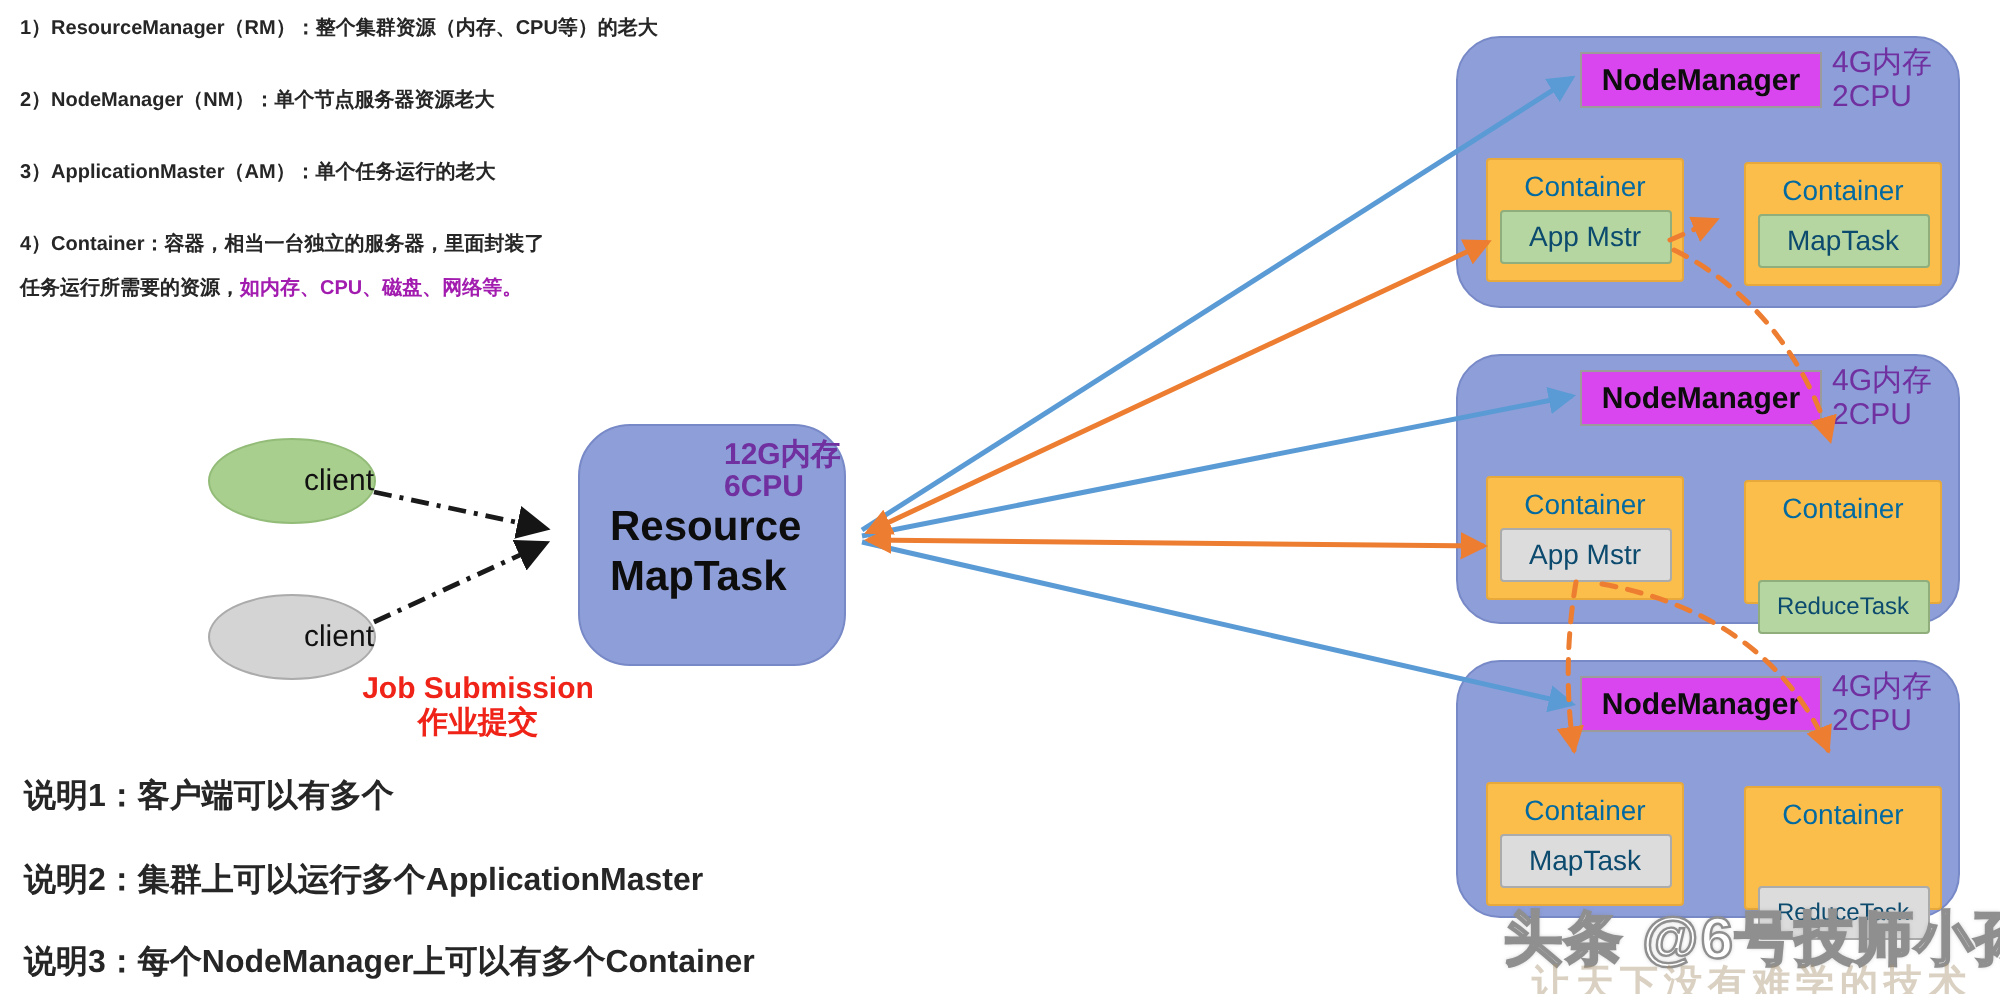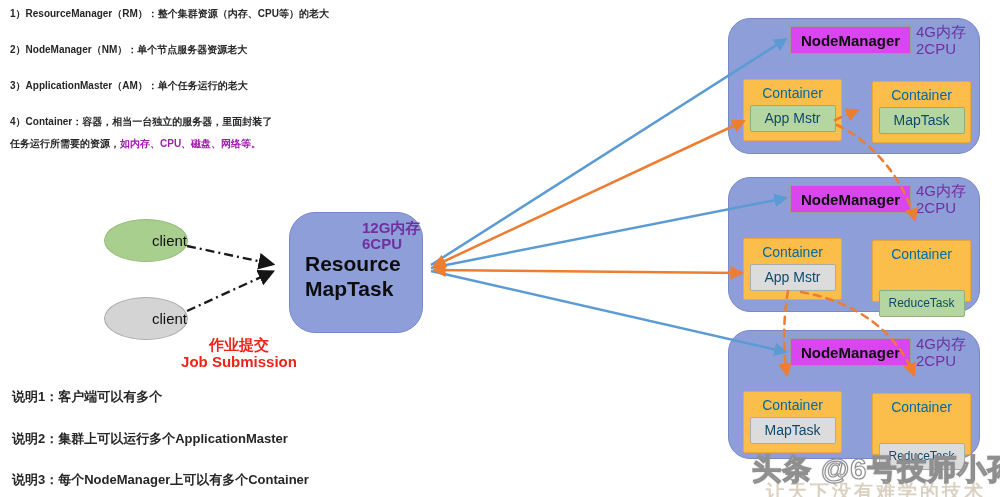--- a/index.html
+++ b/index.html
@@ -2,21 +2,21 @@
 <html><head>
 <meta charset="utf-8">
 <style>
   html,body{margin:0;padding:0;}
   body{
     position:relative;width:1000px;height:497px;background:#ffffff;overflow:hidden;
     font-family:"Liberation Sans","DejaVu Sans",sans-serif;
   }
   .intro-line{position:absolute;left:10px;font-size:10px;font-weight:700;color:#262626;white-space:nowrap;}
   .red{color:#a21caf;}
-  .remark{position:absolute;left:12px;font-size:13px;font-weight:600;color:#262626;white-space:nowrap;}
+  .remark{position:absolute;left:12px;font-size:16px;font-weight:600;color:#262626;white-space:nowrap;}
 
   .client{position:absolute;width:82px;height:41px;border-radius:50%;
     display:flex;align-items:center;justify-content:flex-end;font-size:15px;color:#111;z-index:2;}
   .client.green{left:104px;top:219px;background:#a9cf8e;border:1.5px solid #93bc79;}
   .client.gray{left:104px;top:297px;background:#d4d4d4;border:1.5px solid #ababab;}
 
   .rm-box{position:absolute;left:289px;top:212px;width:132px;height:119px;background:#8e9ed8;
     border:1.5px solid #7889c7;border-radius:26px;z-index:2;}
   .rm-res{position:absolute;left:72px;top:7px;font-size:15px;font-weight:700;color:#7030a0;line-height:16px;white-space:nowrap;}
   .rm-title{position:absolute;left:15px;top:38px;font-size:21px;font-weight:700;color:#0d0d0d;line-height:25px;}
@@ -69,22 +69,22 @@
     <div>12G内存</div>
     <div>6CPU</div>
   </div>
   <div class="rm-title">
     <div>Resource</div>
     <div>MapTask</div>
   </div>
 </div>
 
 <div class="job">
+  <div>Job Submission</div>
   <div>作业提交</div>
-  <div>Job Submission</div>
 </div>
 
 <div class="node node1">
   <div class="nm-box">NodeManager</div>
   <div class="node-res">
     <div>4G内存</div>
     <div>2CPU</div>
   </div>
   <div class="cbox l">
     <div class="clabel">Container</div>

